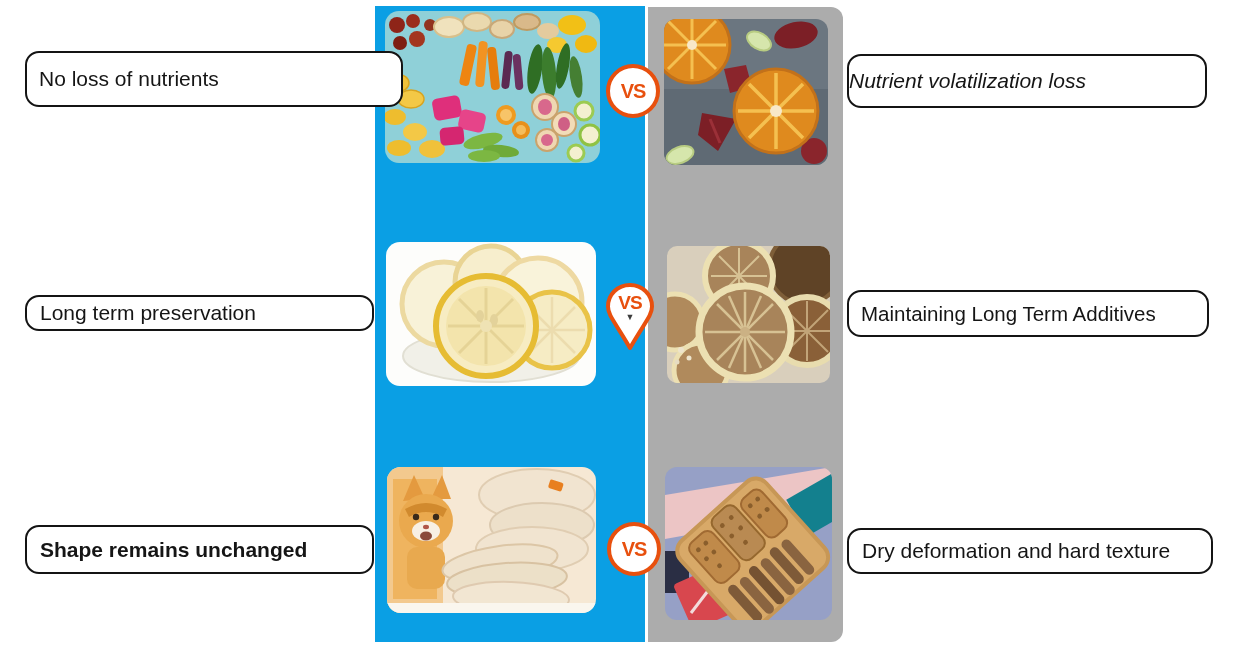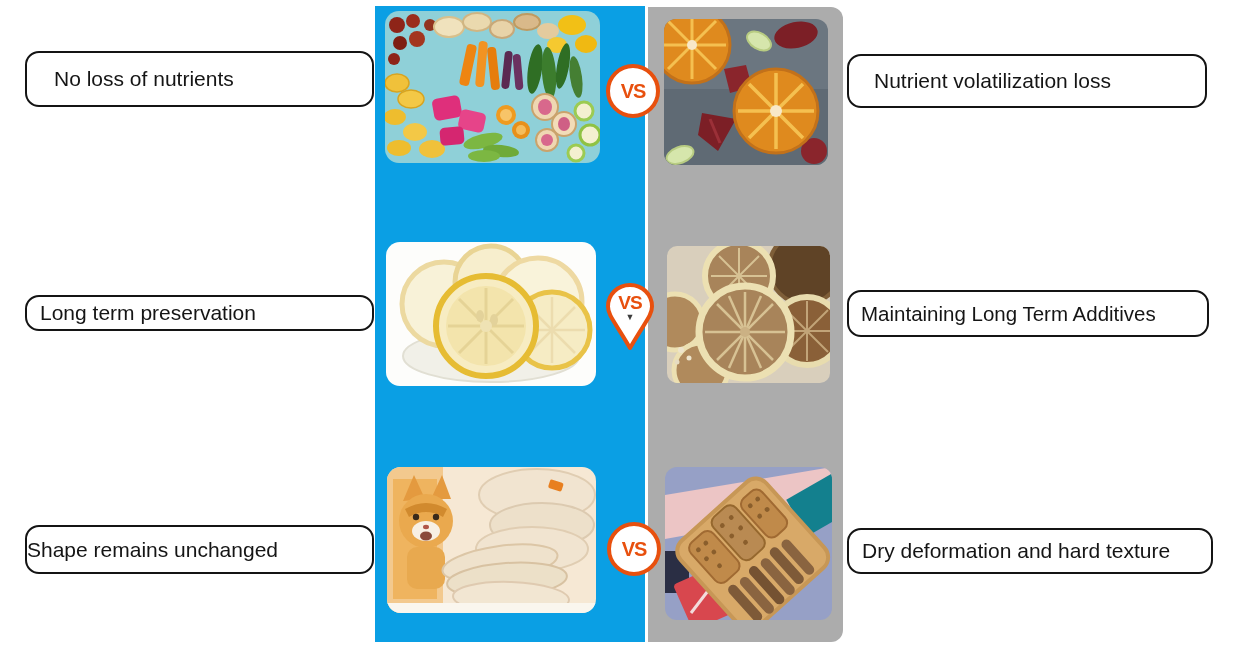--- a/index.html
+++ b/index.html
@@ -21,24 +21,24 @@
   .photo-g1{left:664px;top:19px;width:164px;height:146px;border-radius:12px;}
   .photo-g2{left:667px;top:246px;width:163px;height:137px;border-radius:10px;}
   .photo-g3{left:665px;top:467px;width:167px;height:153px;border-radius:12px;}
 
   
   .box{
     position:absolute;box-sizing:border-box;background:#fff;border:2px solid #141414;
     border-radius:14px;display:flex;align-items:center;font-size:21px;color:#151515;
     white-space:nowrap;
   }
-  .box-l1{left:25px; top:51px; width:349px;height:56px;padding-left:27px;}
+  .box-l1{left:25px; top:51px; width:378px;height:56px;padding-left:12px;}
   .box-l2{left:25px; top:295px;width:349px;height:36px;padding-left:13px;}
-  .box-l3{left:25px; top:525px;width:349px;height:49px;}
-  .box-r1{left:847px;top:54px; width:360px;height:54px;padding-left:25px;}
+  .box-l3{left:25px; top:525px;width:349px;height:49px;padding-left:13px;font-weight:bold;}
+  .box-r1{left:847px;top:54px; width:360px;height:54px;font-style:italic;}
   .box-r2{left:847px;top:290px;width:362px;height:47px;padding-left:12px;font-size:20.5px;}
   .box-r3{left:847px;top:528px;width:366px;height:46px;padding-left:13px;}
 
   
   .vs-circle{
     position:absolute;width:54px;height:54px;background:#fff;border:4px solid #e8500e;
     border-radius:50%;box-sizing:border-box;display:flex;align-items:center;justify-content:center;
     color:#e8500e;font-weight:bold;font-size:20px;letter-spacing:-1px;
   }
   .vs-1{left:606px;top:64px;}

